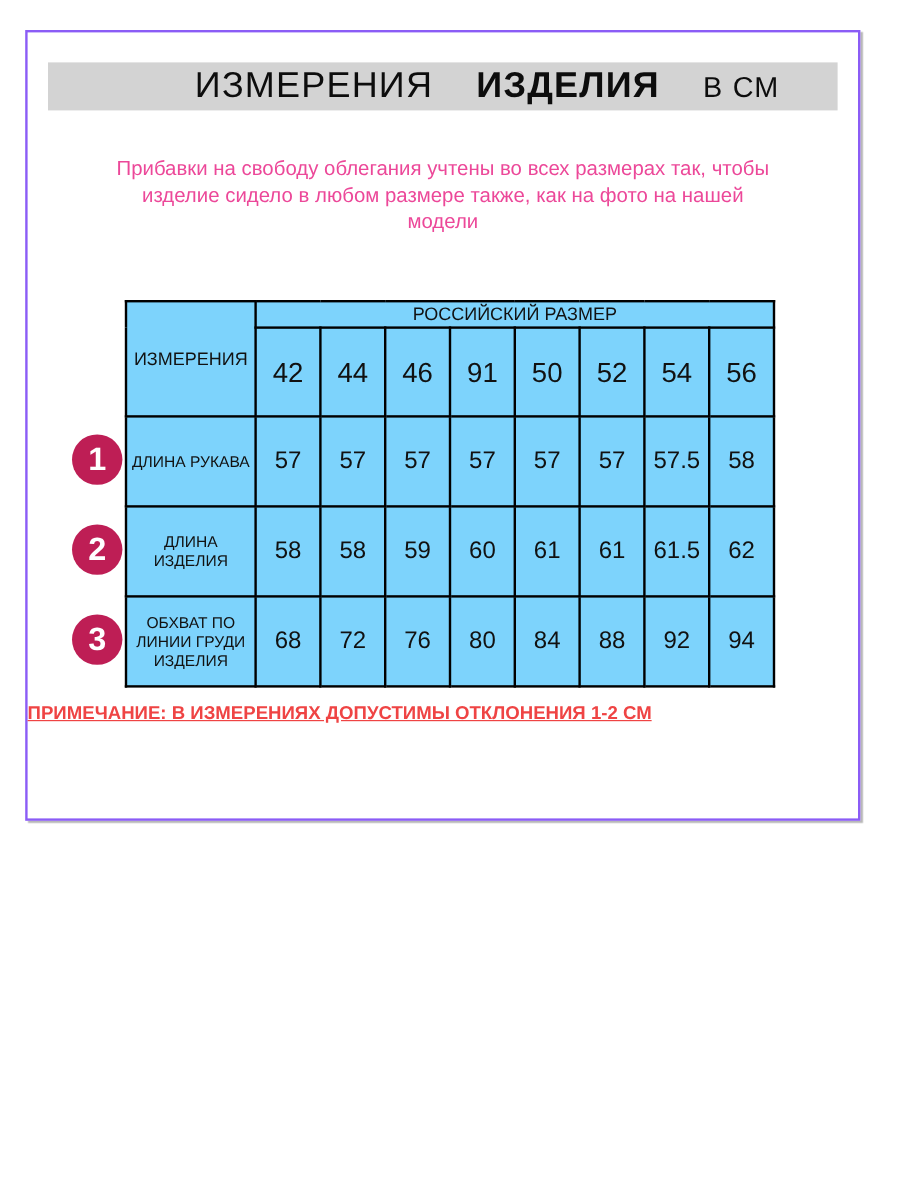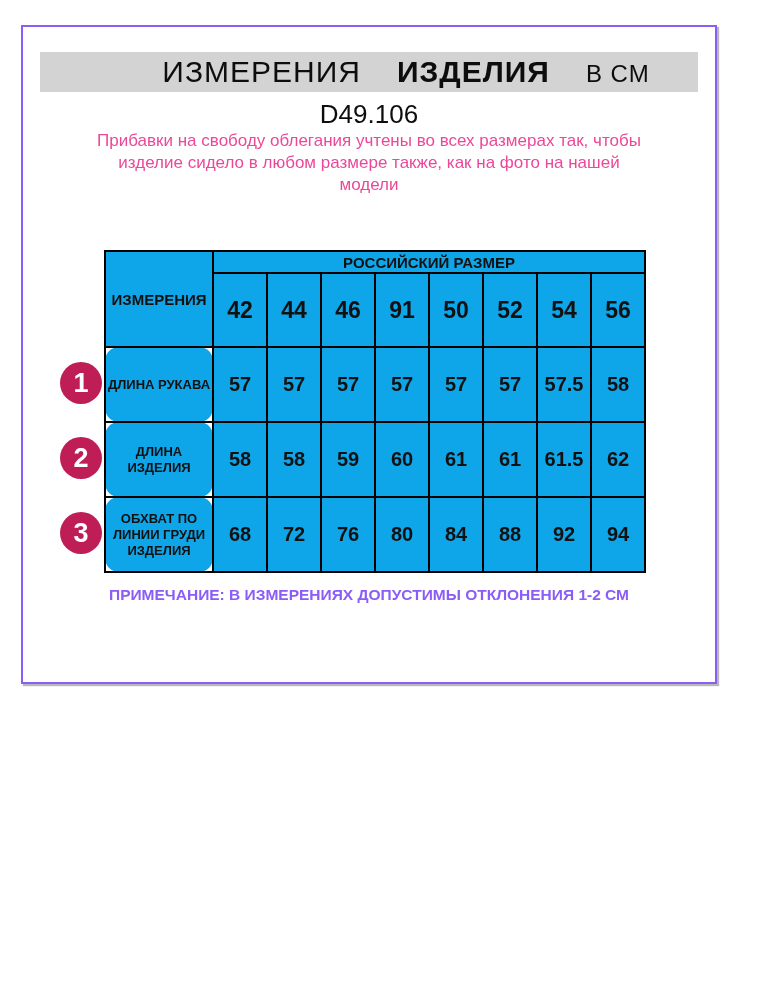--- a/index.html
+++ b/index.html
@@ -65,36 +65,35 @@
   .size-table {
     position: absolute;
     left: 81px; top: 223px;
     border-collapse: collapse;
     table-layout: fixed;
   }
   .size-table td, .size-table th {
     border: 2px solid #000000;
     text-align: center;
     vertical-align: middle;
-    font-weight: bold;
-    background: #0ea5e9;
+    font-weight: normal;
+    background: #7dd3fc;
     padding: 0;
   }
   .col-label { width: 108px; }
   .col-size  { width: 54px; }
   .cell-measurements { font-size: 15px; }
   .cell-sizegroup { height: 22px; font-size: 15px; }
   .cell-size { height: 74px; font-size: 23px; font-weight: bold; margin-left: 42px; }
   .cell-rowlabel {
     height: 75px;
     font-size: 13px;
     line-height: 16px;
     white-space: pre-line;
     padding: 0 4px;
-    border-radius: 14px;
   }
   .cell-value { height: 75px; font-size: 20px; }
   .row-marker {
     position: absolute;
     left: 37px;
     width: 42px; height: 42px;
     border-radius: 50%;
     display: flex;
     align-items: center;
     justify-content: center;
@@ -102,38 +101,37 @@
     font-size: 27px;
     font-weight: bold;
     background: #be1e55;
   }
   .marker-1 { top: 335px; }
   .marker-2 { top: 410px; }
   .marker-3 { top: 485px; }
   .note {
     position: absolute;
     top: 559px; left: 0; width: 100%;
-    text-align: center;
     font-size: 15.5px;
     font-weight: bold;
-    color: #8b5cf6;
+    color: #ef4444;
+    text-decoration: underline;
   }
 </style>
 </head>
 <body>
 
 <div class="frame">
 
   <div class="title-bar">
     <span class="title-main">ИЗМЕРЕНИЯ</span>
     <span class="title-main title-bold">ИЗДЕЛИЯ</span>
     <span class="title-unit">В СМ</span>
   </div>
 
-  <div class="product-code">D49.106</div>
 
   <div class="intro">Прибавки на свободу облегания учтены во всех размерах так, чтобы
 изделие сидело в любом размере также, как на фото на нашей
 модели</div>
 
   <table class="size-table">
     <tbody>
         <tr>
       <td class="col-label cell-measurements" rowspan="2">ИЗМЕРЕНИЯ</td>
       <td class="cell-sizegroup" colspan="8">РОССИЙСКИЙ РАЗМЕР</td>

